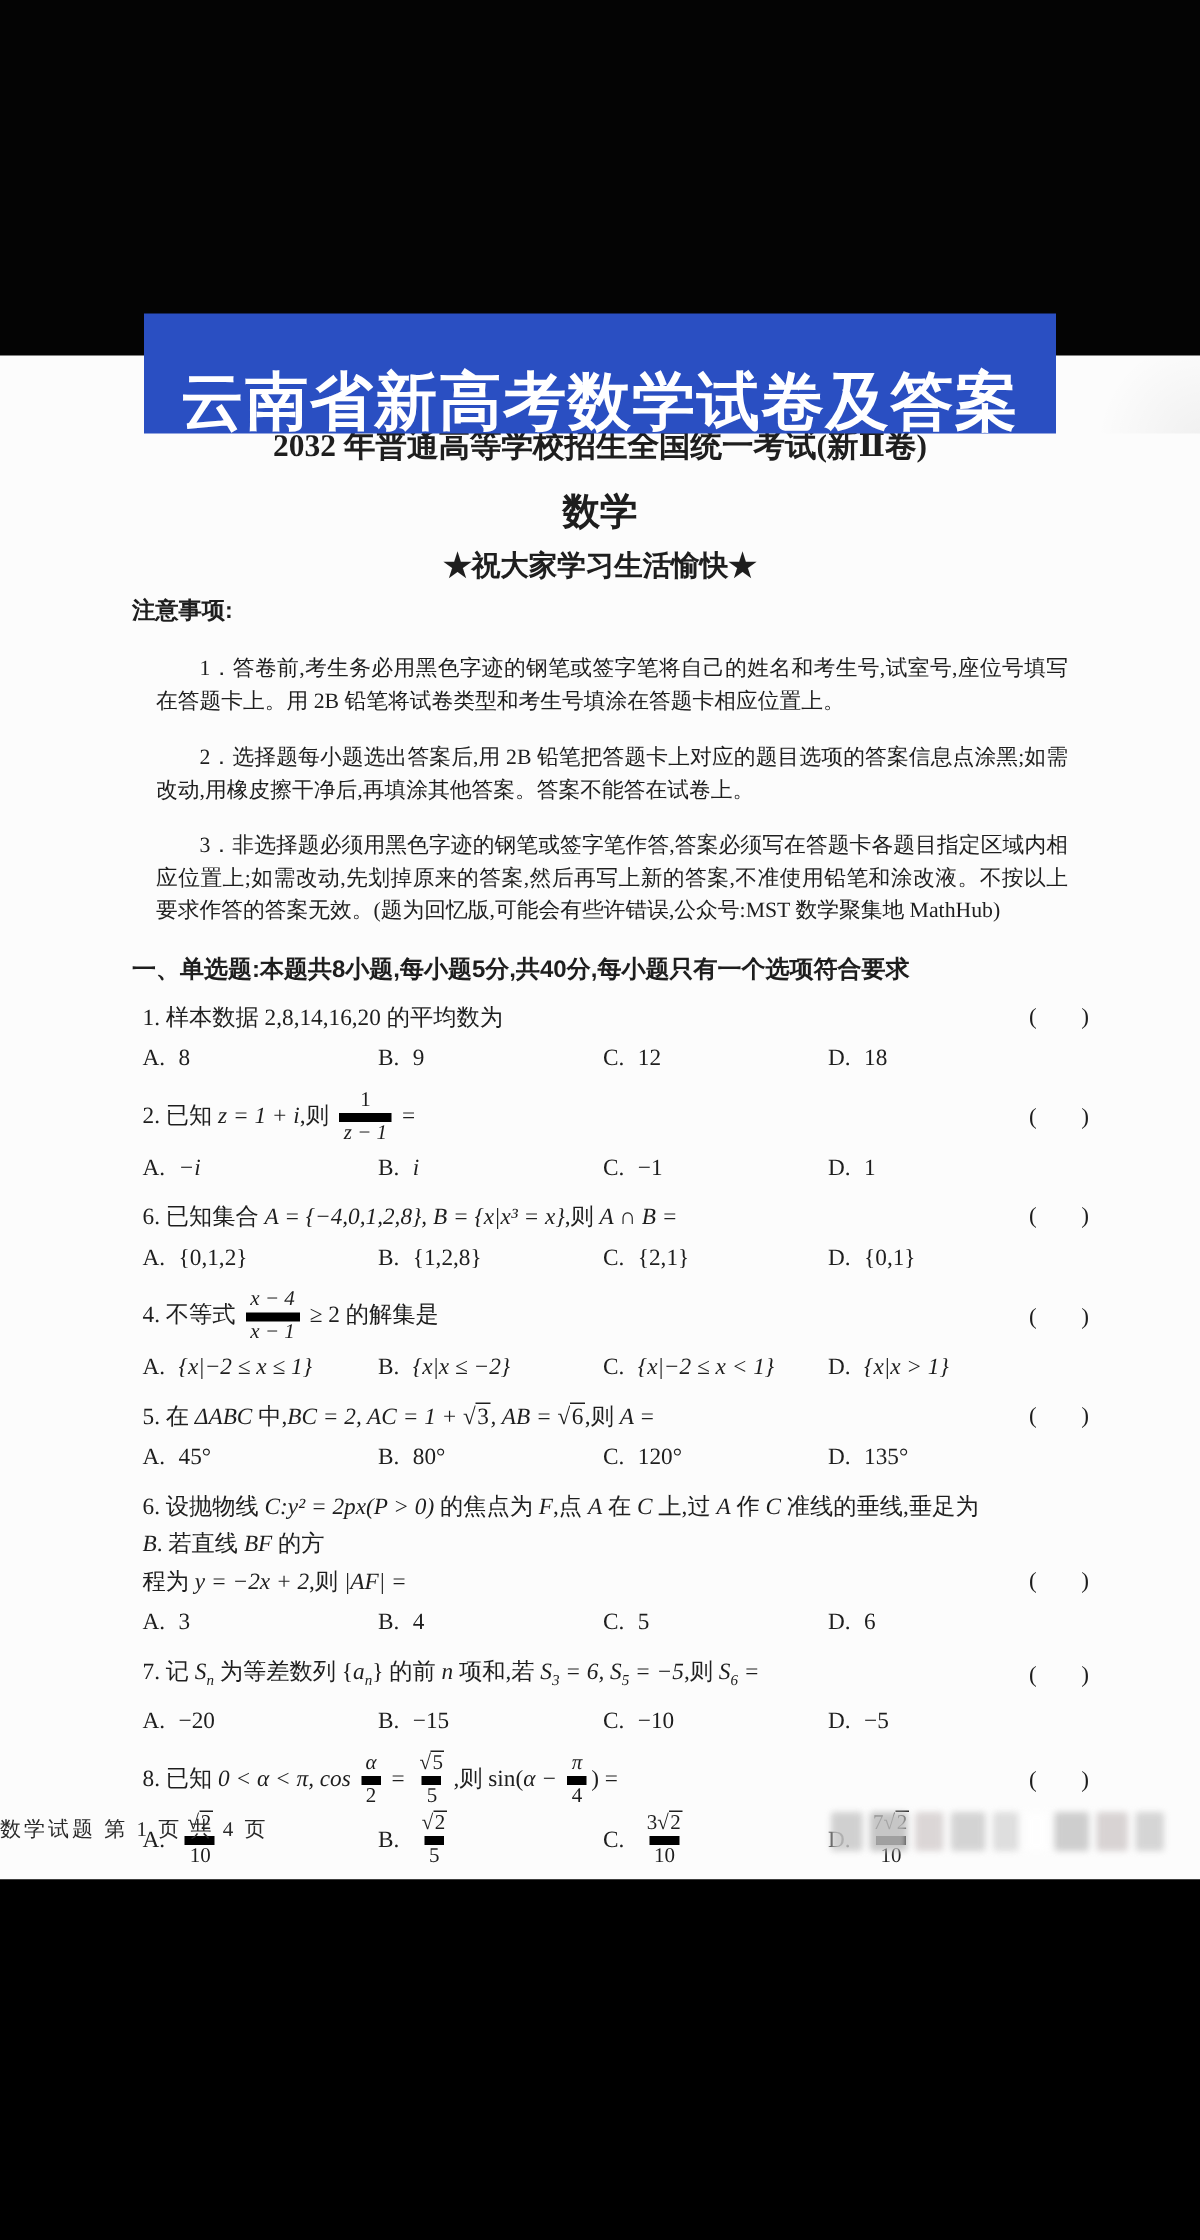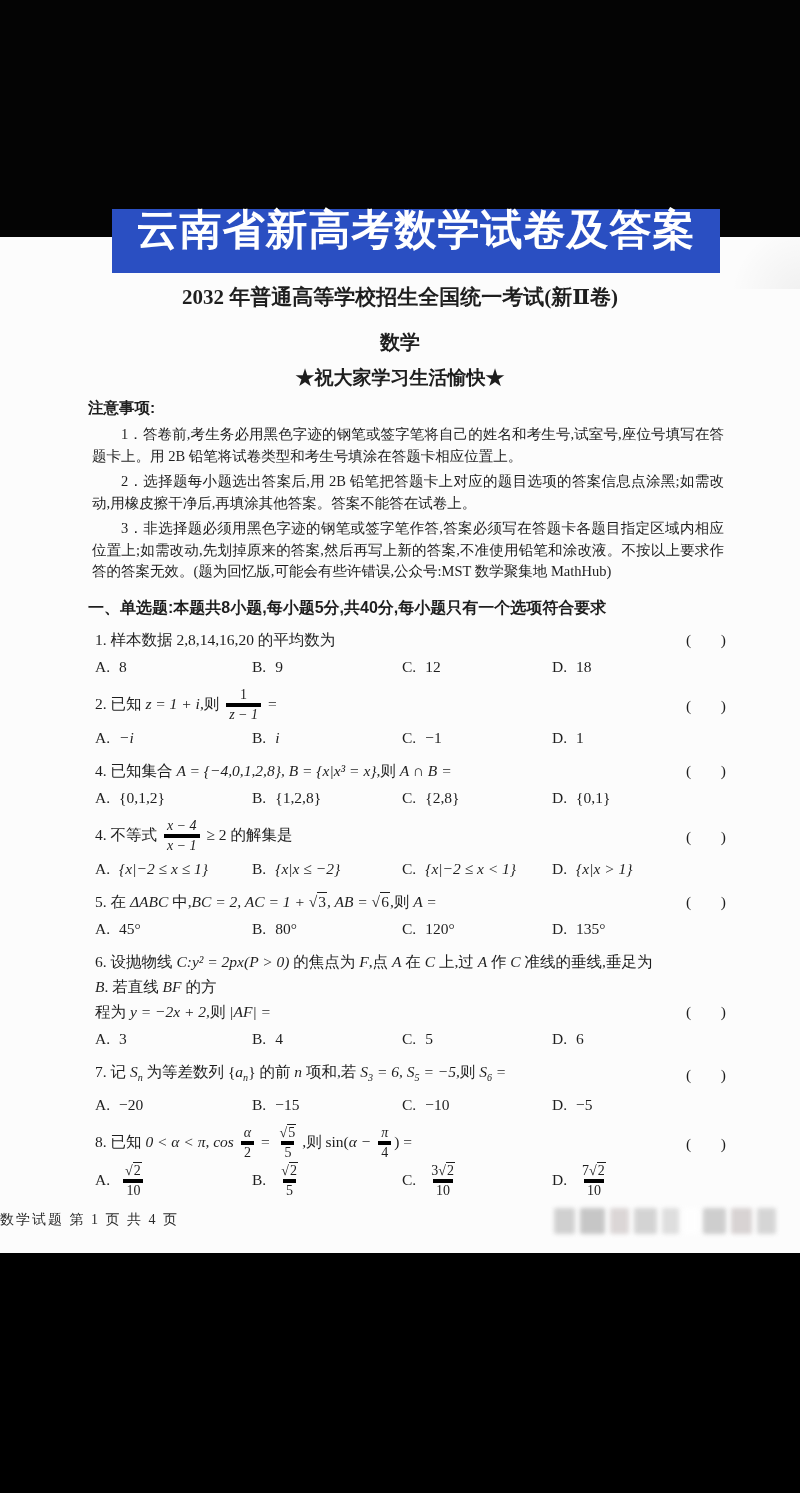--- a/index.html
+++ b/index.html
@@ -12,35 +12,35 @@
   .stage{position:relative;width:800px;height:1493px;background:#040404;}
   .page{
     position:absolute;top:237px;left:0;width:800px;height:1016px;
     background:#fcfcfc;color:#1e1e1e;font-family:var(--serif);
   }
   .corner-curl{
     position:absolute;top:0;right:0;width:78px;height:52px;
     background:radial-gradient(circle at 105% 115%, rgba(0,0,0,0.05), rgba(0,0,0,0.0) 72%);
   }
   .banner{
-    position:absolute;top:-28px;left:112px;width:608px;height:64px;
-    display:flex;align-items:flex-start;justify-content:center;
+    position:absolute;top:-28px;left:96px;width:608px;height:80px;
+    display:flex;align-items:flex-end;justify-content:center;
     background:#2a4fc2;
   }
   .banner .banner-title{
     color:#fff;font-family:var(--sans);font-weight:bold;
     font-size:42px;line-height:1;letter-spacing:1px;white-space:nowrap;
   }
   .head-block{padding-top:46px;text-align:center;}
   .exam-title{font-size:21px;font-weight:bold;line-height:28px;margin:0;}
-  .subject-title{font-size:20px;font-weight:bold;line-height:30px;margin:16px 0 0 0;}
+  .subject-title{font-size:25px;font-weight:bold;line-height:30px;margin:16px 0 0 0;}
   .greeting{font-size:19px;font-weight:bold;line-height:20px;margin:11px 0 0 0;}
   .content{position:relative;padding:6px 72px 0 88px;}
   .notice-heading{font-family:var(--sans);font-weight:bold;font-size:15.5px;line-height:24px;margin:2px 0 0 0;}
-  .notice p{margin:4px;text-indent:2em;font-size:14.5px;line-height:21.5px;text-align:justify;}
+  .notice p{margin:16px;text-indent:2em;font-size:14.5px;line-height:21.5px;text-align:justify;}
   .section-header{font-family:var(--sans);font-weight:bold;font-size:16px;line-height:24px;margin:13px 0 7px 0;}
   .questions{margin-left:7px;}
   .question{position:relative;margin-bottom:8px;}
   .stem-line{position:relative;font-size:15.5px;line-height:25px;padding-right:64px;min-height:25px;}
   .bracket{
     position:absolute;right:2px;top:50%;transform:translateY(-50%);
     width:40px;display:flex;justify-content:space-between;font-size:15.5px;
   }
   .options{
     display:grid;grid-template-columns:157px 150px 150px auto;
@@ -49,21 +49,21 @@
   .option{white-space:nowrap;}
   .opt-label{margin-right:9px;}
   .tx{font-style:normal;}
   .mi{font-style:italic;}
   .mi sub{font-size:0.65em;}
   .frac{
     display:inline-flex;flex-direction:column;align-items:center;
     vertical-align:middle;margin:0 3px;font-size:14px;line-height:1.15;text-align:center;
   }
   .frac .num{padding:0 3px;}
-  .frac .den{border-top:4px solid #000000;padding:0 3px;}
+  .frac .den{border-top:6px solid #000000;padding:0 3px;}
   .sqrt{font-style:normal;white-space:nowrap;}
   .sqrt::before{content:"√";}
   .rad{border-top:1px solid #1e1e1e;padding:0 1px;}
   .footer{
     position:absolute;bottom:24px;left:0;width:100%;
     font-size:14px;letter-spacing:2px;color:#2a2a2a;
   }
   .watermark{
     position:absolute;right:24px;bottom:16px;width:222px;height:32px;
     display:flex;gap:5px;align-items:center;filter:blur(2px);opacity:.85;
@@ -127,29 +127,29 @@
     <div class="options">
               <div class="option"><span class="opt-label">A.</span><span><span class="mi">−i</span></span></div>
               <div class="option"><span class="opt-label">B.</span><span><span class="mi">i</span></span></div>
               <div class="option"><span class="opt-label">C.</span><span><span class="tx">−1</span></span></div>
               <div class="option"><span class="opt-label">D.</span><span><span class="tx">1</span></span></div>
             </div>
   </div>
 
   <div class="question">
     <div class="stem-lines">
-              <div class="stem-line"><span class="tx">4. 已知集合 </span><span class="mi">A = {−4,0,1,2,8}, B = {x|x³ = x}</span><span class="tx">,则 </span><span class="mi">A ∩ B =</span><span class="bracket">
+              <div class="stem-line"><span class="tx">6. 已知集合 </span><span class="mi">A = {−4,0,1,2,8}, B = {x|x³ = x}</span><span class="tx">,则 </span><span class="mi">A ∩ B =</span><span class="bracket">
                   <span>(</span>
                   <span>)</span>
                 </span></div>
             </div>
     <div class="options">
               <div class="option"><span class="opt-label">A.</span><span><span class="tx">{0,1,2}</span></span></div>
               <div class="option"><span class="opt-label">B.</span><span><span class="tx">{1,2,8}</span></span></div>
-              <div class="option"><span class="opt-label">C.</span><span><span class="tx">{2,8}</span></span></div>
+              <div class="option"><span class="opt-label">C.</span><span><span class="tx">{2,1}</span></span></div>
               <div class="option"><span class="opt-label">D.</span><span><span class="tx">{0,1}</span></span></div>
             </div>
   </div>
 
   <div class="question">
     <div class="stem-lines">
               <div class="stem-line"><span class="tx">4. 不等式 </span><span class="frac">
                   <span class="num"><span class="mi">x − 4</span></span>
                   <span class="den"><span class="mi">x − 1</span></span>
                 </span><span class="tx"> ≥ 2 的解集是</span><span class="bracket">

